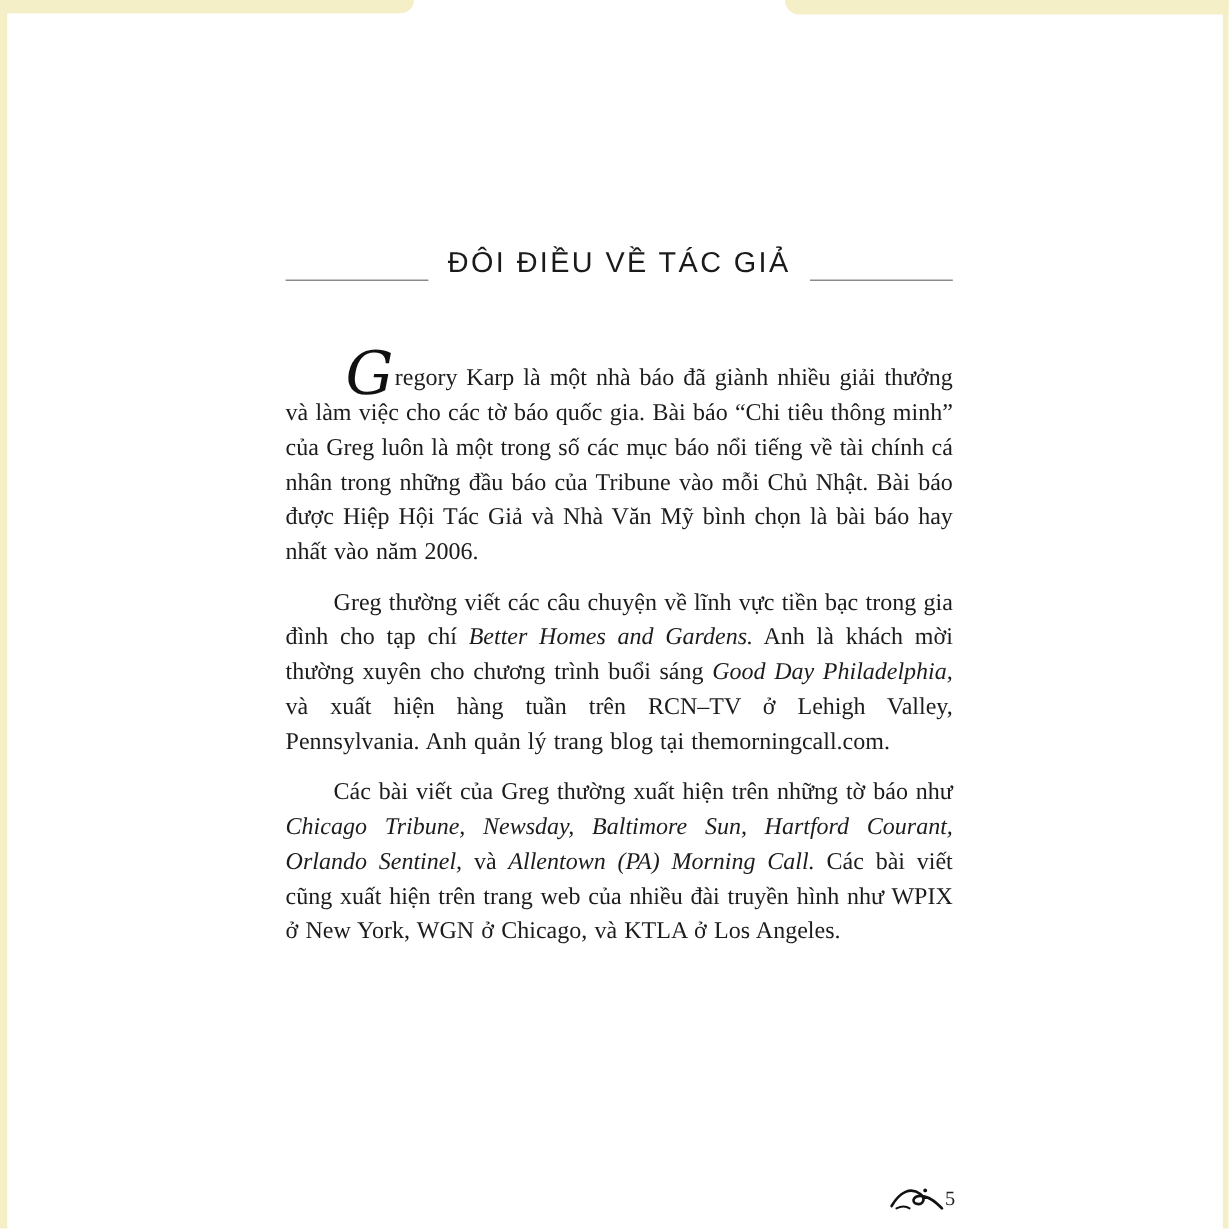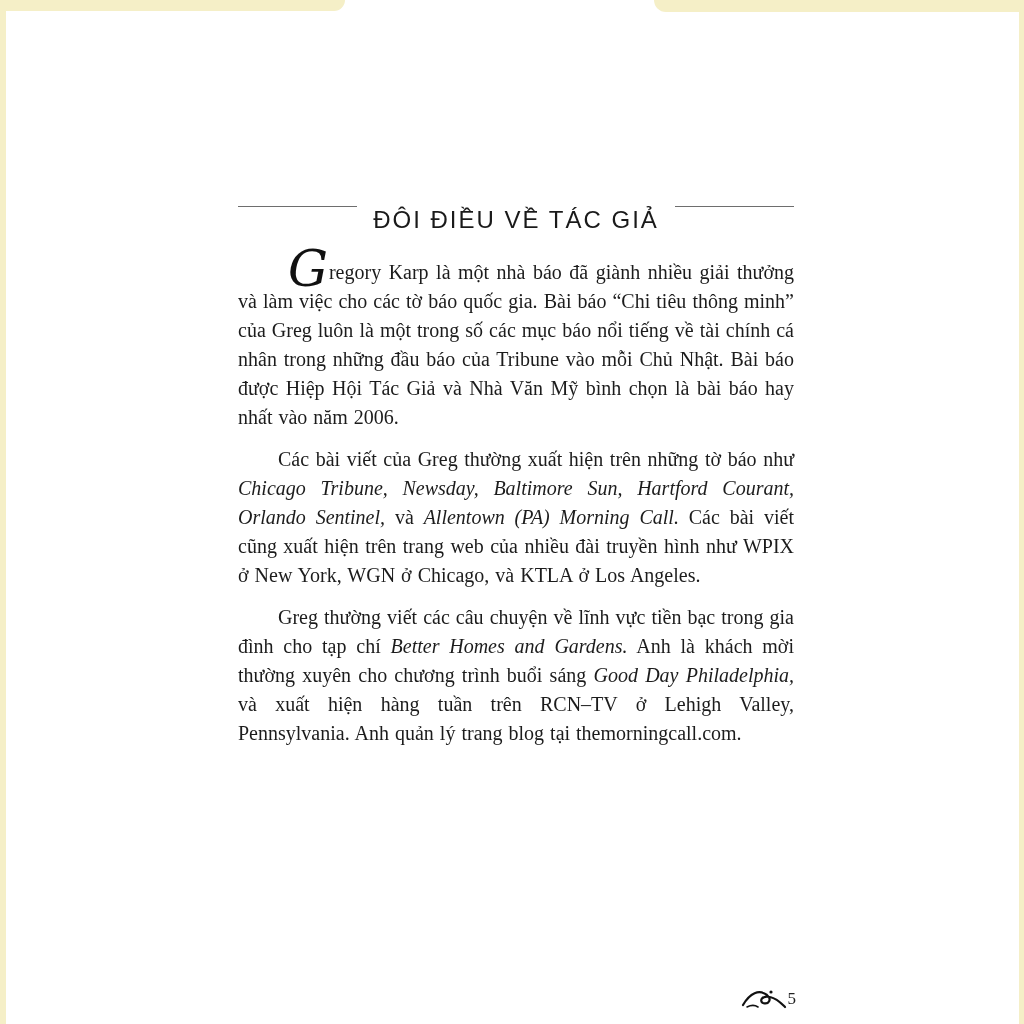--- a/index.html
+++ b/index.html
@@ -20,23 +20,23 @@
   .edge-top-right { right: 0; top: 0; width: 370px; height: 12px; border-radius: 0 0 0 14px; }
 
   .content {
     position: absolute;
     left: 238px;
     top: 206px;
     width: 556px;
   }
   .title-row {
     display: flex;
-    align-items: flex-start;
+    align-items: flex-end;
     gap: 16px;
-    margin-bottom: 24px;
+    margin-bottom: 67px;
   }
   .title-row h1 {
     margin: 0;
     font-family: "Liberation Sans", "DejaVu Sans", sans-serif;
     font-weight: 500;
     font-size: 24px;
     letter-spacing: 2px;
     color: #1a1a1a;
     white-space: nowrap;
   }
@@ -90,23 +90,23 @@
   <div class="content">
 
     <div class="title-row">
       <span class="rule"></span>
       <h1>ĐÔI ĐIỀU VỀ TÁC GIẢ</h1>
       <span class="rule"></span>
     </div>
 
     <p class="para first"><span class="dropcap">G</span><span>regory Karp là một nhà báo đã giành nhiều giải thưởng và làm việc cho các tờ báo quốc gia. Bài báo “Chi tiêu thông minh” của Greg luôn là một trong số các mục báo nổi tiếng về tài chính cá nhân trong những đầu báo của Tribune vào mỗi Chủ Nhật. Bài báo được Hiệp Hội Tác Giả và Nhà Văn Mỹ bình chọn là bài báo hay nhất vào năm 2006.</span></p>
 
+    <p class="para"><span>Greg thường viết các câu chuyện về lĩnh vực tiền bạc trong gia đình cho tạp chí </span><i class="it">Better Homes and Gardens.</i><span> Anh là khách mời thường xuyên cho chương trình buổi sáng </span><i class="it">Good Day Philadelphia,</i><span> và xuất hiện hàng tuần trên RCN–TV ở Lehigh Valley, Pennsylvania. Anh quản lý trang blog tại themorningcall.com.</span></p>
+
     <p class="para"><span>Các bài viết của Greg thường xuất hiện trên những tờ báo như </span><i class="it">Chicago Tribune, Newsday, Baltimore Sun, Hartford Courant, Orlando Sentinel,</i><span> và </span><i class="it">Allentown (PA) Morning Call.</i><span> Các bài viết cũng xuất hiện trên trang web của nhiều đài truyền hình như WPIX ở New York, WGN ở Chicago, và KTLA ở Los Angeles.</span></p>
-
-    <p class="para"><span>Greg thường viết các câu chuyện về lĩnh vực tiền bạc trong gia đình cho tạp chí </span><i class="it">Better Homes and Gardens.</i><span> Anh là khách mời thường xuyên cho chương trình buổi sáng </span><i class="it">Good Day Philadelphia,</i><span> và xuất hiện hàng tuần trên RCN–TV ở Lehigh Valley, Pennsylvania. Anh quản lý trang blog tại themorningcall.com.</span></p>
 
 
   </div>
 
   <div class="footer">
     <svg class="flourish" width="46" height="24" viewBox="0 0 46 24" xmlns="http://www.w3.org/2000/svg">
       <path d="M2 19 C9 7, 18 3, 26 9 C31 13, 28 19, 22 17 C18 15, 21 9, 29 11 C36 12.5, 40 17, 44 21" fill="none" stroke="#121212" stroke-width="2.2" stroke-linecap="round"></path>
       <path d="M6 21 C10 19, 14 19, 17 21" fill="none" stroke="#121212" stroke-width="1.6" stroke-linecap="round"></path>
       <circle cx="30" cy="6" r="1.6" fill="#121212"></circle>
     </svg>

